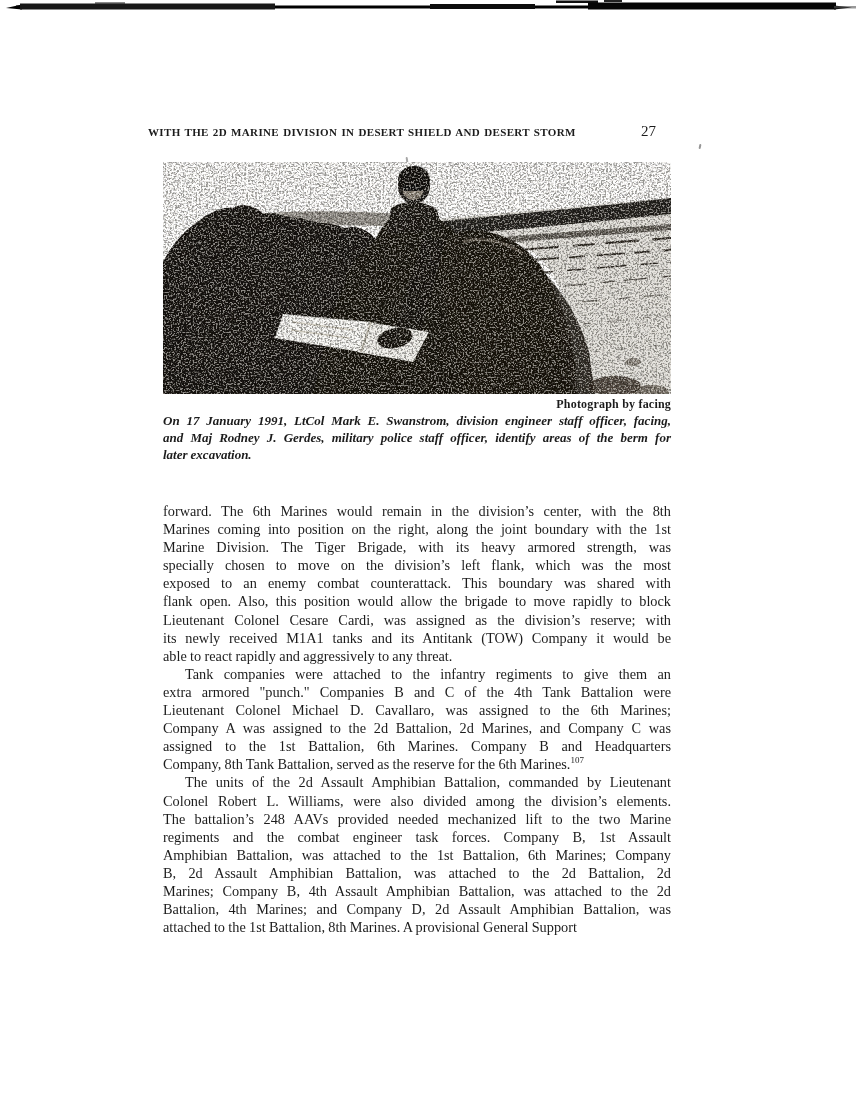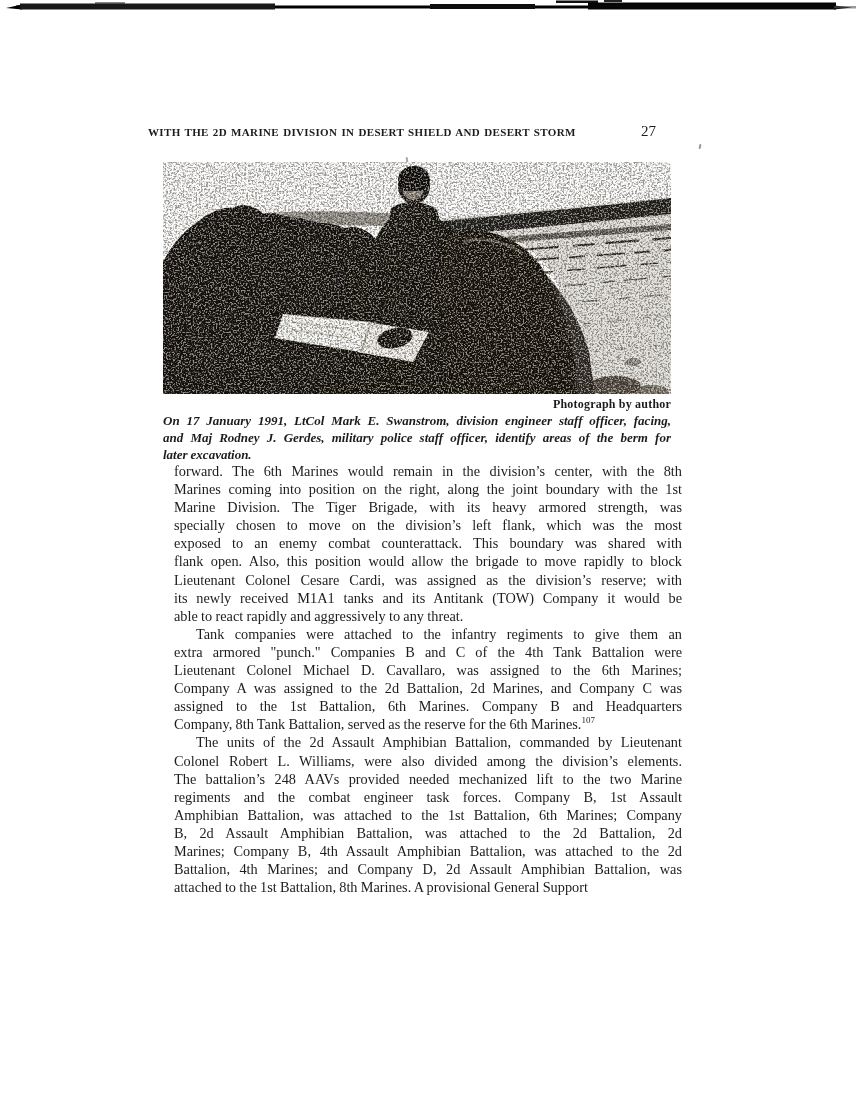--- a/index.html
+++ b/index.html
@@ -30,22 +30,22 @@
   
   .caption{
     top:412px;left:163px;width:508px;
     font-size:13px;font-style:italic;font-weight:600;
     line-height:17.2px;word-spacing:-0.2px;
   }
   .cap-line{text-align:justify;text-align-last:justify;}
   .cap-line.last{text-align-last:left;}
   
   .bodytext{
-    top:462px;left:163px;width:508px;
-    font-size:14.3px;line-height:18.1px;word-spacing:-0.3px;margin-left:11px;
+    top:502px;left:163px;width:508px;
+    font-size:14.3px;line-height:18.1px;word-spacing:-0.3px;
   }
   .line{text-align:justify;text-align-last:justify;}
   .line.last{text-align-last:left;}
   .line.first{text-indent:22px;}
   .line sup{font-size:9px;line-height:0;vertical-align:super;letter-spacing:0;}
   .speck{background:#6a6a6a;border-radius:1px;}
   #speck1{top:144px;left:699px;width:2px;height:5px;transform:rotate(12deg);opacity:.7;}
   #speck2{top:157px;left:406px;width:2px;height:6px;transform:rotate(-8deg);opacity:.6;}
 </style>
 </head>
@@ -138,21 +138,21 @@
     <g>
       <ellipse cx="452" cy="224" rx="26" ry="10" fill="#2a2118" opacity="0.8"></ellipse>
       <ellipse cx="488" cy="230" rx="18" ry="7" fill="#342a1e" opacity="0.6"></ellipse>
       <ellipse cx="470" cy="200" rx="8" ry="4" fill="#3c3226" opacity="0.5"></ellipse>
     </g>
 
     <rect width="508" height="232" filter="url(#speckDark)" opacity="0.45"></rect>
     <rect width="508" height="232" filter="url(#speckLight)" opacity="0.55"></rect>
   </svg>
 
-  <div class="credit abs">Photograph by author</div>
+  <div class="credit abs">Photograph by facing</div>
 
   <div class="caption abs">
       <div class="cap-line">On 17 January 1991, LtCol Mark E. Swanstrom, division engineer staff officer, facing,</div>
       <div class="cap-line">and Maj Rodney J. Gerdes, military police staff officer, identify areas of the berm for</div>
       <div class="cap-line last">later excavation.</div>
     </div>
 
   <div class="bodytext abs">
       <div class="para">
         <div class="line">forward. The 6th Marines would remain in the division’s center, with the 8th</div>

